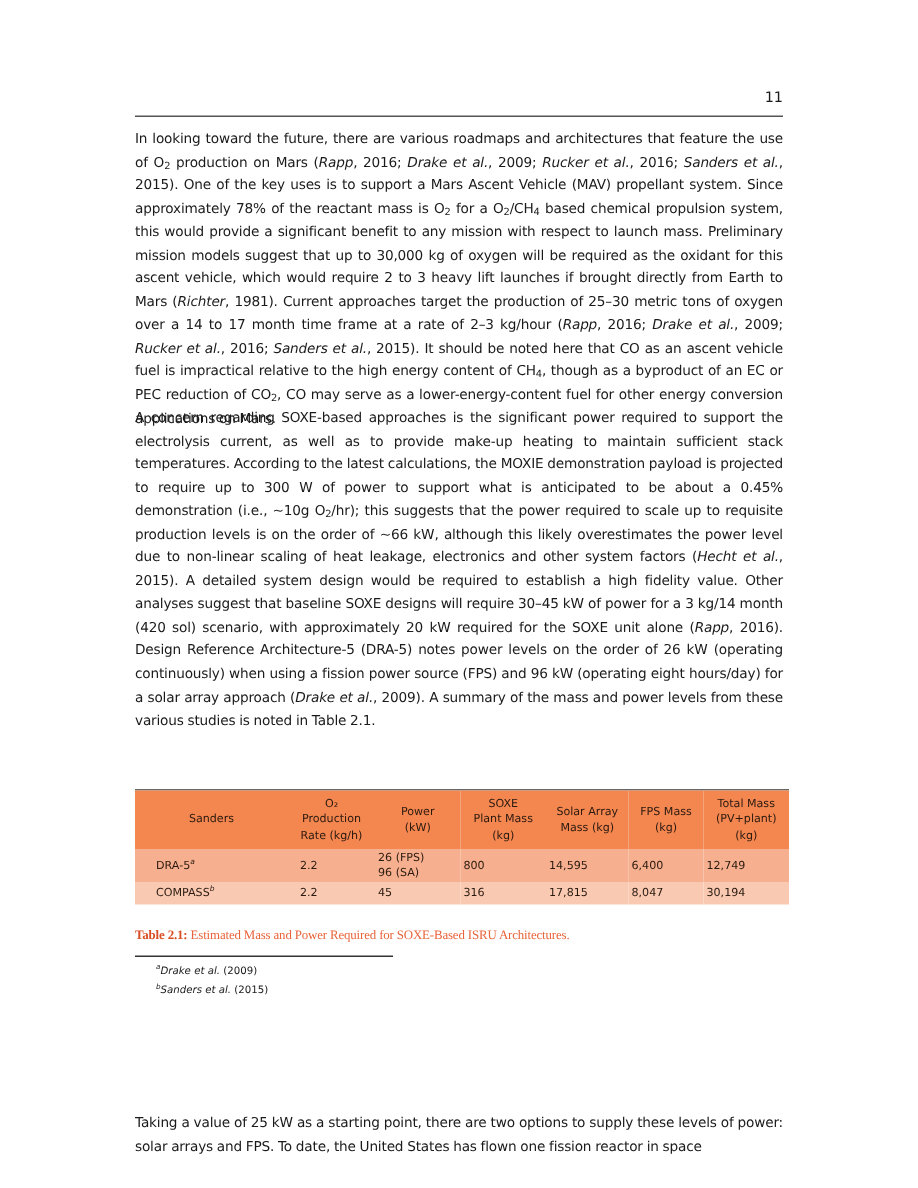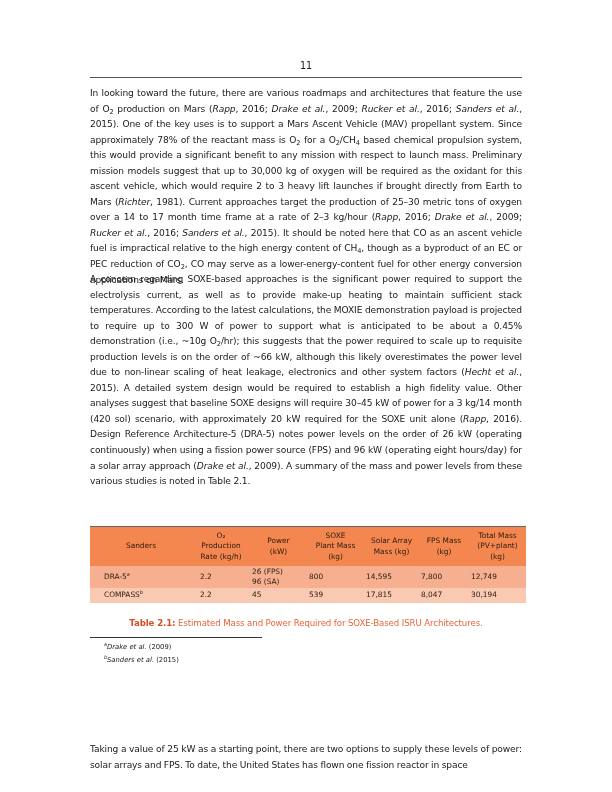--- a/index.html
+++ b/index.html
@@ -1,39 +1,39 @@
 <!DOCTYPE html>
 <html><head>
 <meta charset="utf-8">
 <style>
   html, body { margin: 0; padding: 0; background: #ffffff; }
   body { width: 612px; height: 792px; position: relative; overflow: hidden;
          font-family: "DejaVu Sans", "Liberation Sans", sans-serif; color: #1a1a1a; }
-  .page-num { position: absolute; top: 60px; left: 90px; width: 432px; text-align: center;
+  .page-num { position: absolute; top: 60px; left: 90px; width: 432px; text-align: right;
               font-size: 9.6px; }
   .header-rule { position: absolute; top: 77px; left: 90px; width: 432px; height: 0;
                  border-top: 0.8px solid #555; }
   .para { position: absolute; left: 90px; width: 432px; font-size: 9.1px; line-height: 15.55px;
           text-align: justify; letter-spacing: -0.12px; word-spacing: -0.2px; margin: 0; }
   .para i { font-style: italic; }
   .para sub { font-size: 6.6px; vertical-align: -1.5px; line-height: 0; }
   .p1 { top: 86px; }
   .p2 { top: 272px; }
   .p3 { top: 742px; }
   .tbl-wrap { position: absolute; left: 90px; top: 526px; width: 436px; }
   .tbl-topline { border-top: 1px solid #666; }
   table { border-collapse: collapse; width: 436px; font-size: 7.4px; table-layout: fixed; }
   th { background: #f4864f; color: #2a1a10; font-weight: normal; text-align: center;
        vertical-align: middle; padding: 2px 2px; line-height: 10.5px; height: 35px; }
   td { color: #2a1a10; padding: 0 0 0 8px; vertical-align: middle; line-height: 10.5px; }
   tr.r1 td { background: #f7b08f; height: 22px; }
   tr.r2 td { background: #f9c9b2; height: 15px; }
   td sup { font-size: 5px; vertical-align: 3px; line-height: 0; font-style: italic; }
-  .caption { position: absolute; top: 618px; left: 90px; width: 432px; text-align: center;
-             font-size: 8.6px; color: #e8643a; letter-spacing: -0.1px; }
+  .caption { position: absolute; top: 618px; left: 90px; width: 432px; text-align: left;
+             font-size: 8.6px; color: #e8643a; letter-spacing: -0.1px; font-family: Liberation Serif, serif; }
   .caption b { font-weight: bold; color: #d94e24; }
   .fn-rule { position: absolute; top: 637px; left: 90px; width: 172px; border-top: 0.8px solid #333; }
   .fn { position: absolute; left: 104px; font-size: 6.8px; line-height: 10px; }
   .fn i { font-style: italic; }
   .fn sup { font-size: 4.8px; vertical-align: 3px; line-height: 0; font-style: italic; }
   .fn1 { top: 642px; }
   .fn2 { top: 655px; }
 </style>
 </head>
 <body>
@@ -67,28 +67,28 @@
         <th>Total Mass<br>(PV+plant)<br>(kg)</th>
       </tr>
     </thead>
     <tbody>
       <tr class="r1">
         <td style="padding-left:14px"><span>DRA-5</span><sup>a</sup></td>
         <td>2.2</td>
         <td style="padding-left:2px">26 (FPS)<br>96 (SA)</td>
         <td style="padding-left:2px">800</td>
         <td style="padding-left:2px">14,595</td>
-        <td style="padding-left:2px">7,800</td>
+        <td style="padding-left:2px">6,400</td>
         <td style="padding-left:2px">12,749</td>
       </tr>
       <tr class="r2">
         <td style="padding-left:14px"><span>COMPASS</span><sup>b</sup></td>
         <td>2.2</td>
         <td style="padding-left:2px">45</td>
-        <td style="padding-left:2px">539</td>
+        <td style="padding-left:2px">316</td>
         <td style="padding-left:2px">17,815</td>
         <td style="padding-left:2px">8,047</td>
         <td style="padding-left:2px">30,194</td>
       </tr>
     </tbody>
   </table>
 </div>
 
 <div class="caption"><b>Table 2.1:</b><span> Estimated Mass and Power Required for SOXE-Based ISRU Architectures.</span></div>
 

